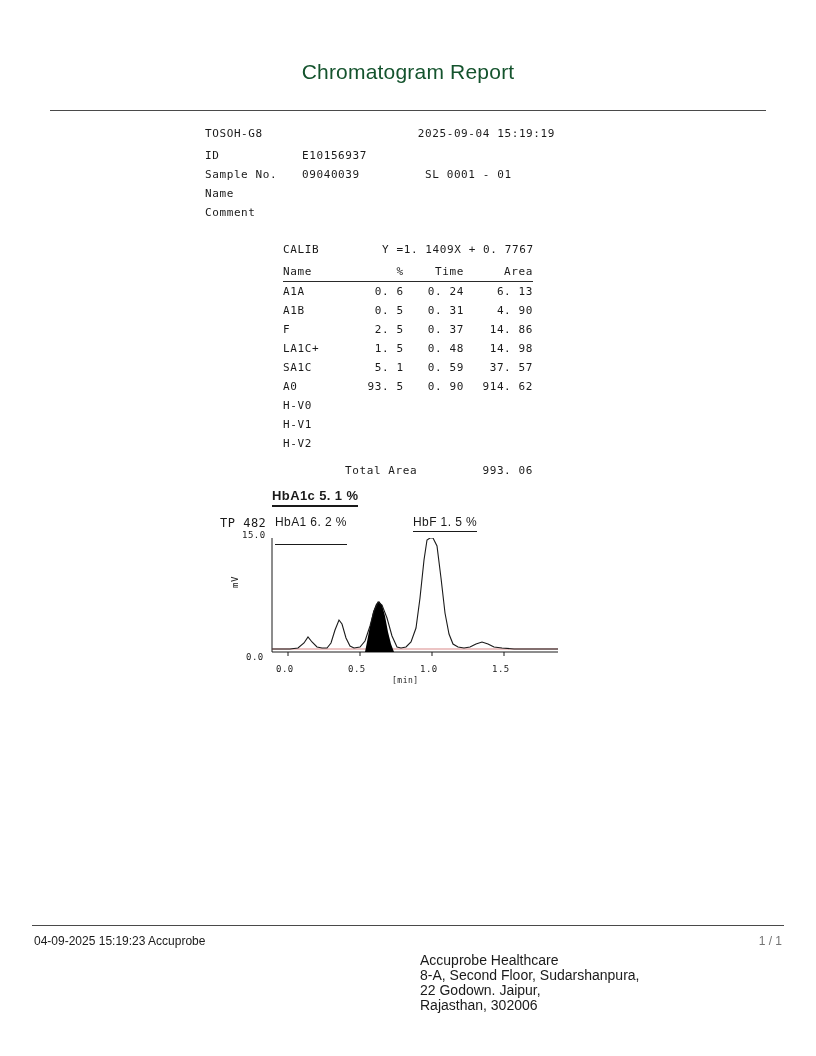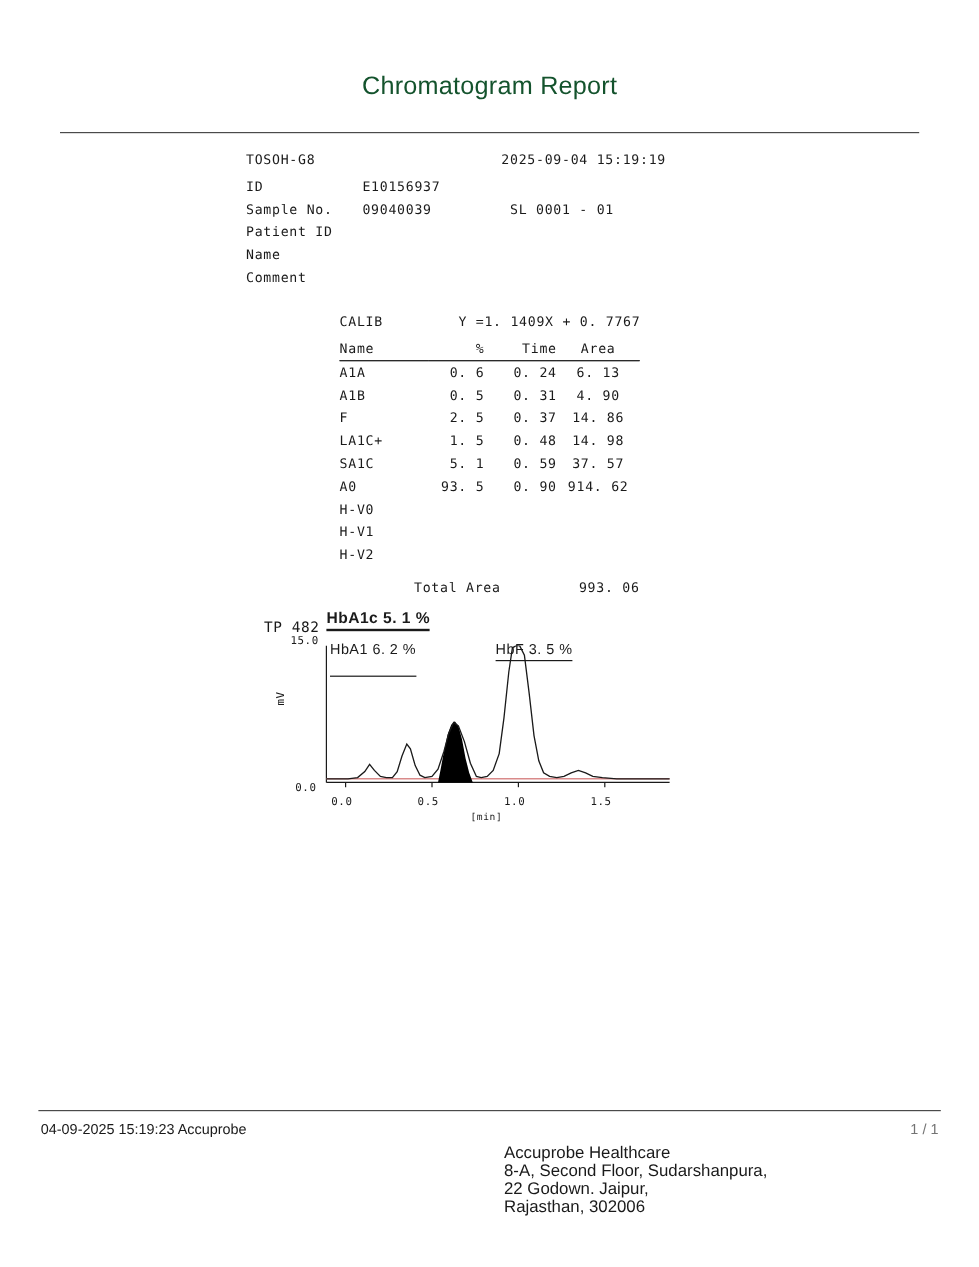--- a/index.html
+++ b/index.html
@@ -80,21 +80,21 @@
     font-size: 11px;
     font-weight: normal;
     letter-spacing: 0.6px;
     padding: 0;
     height: 19px;
     line-height: 19px;
   }
   .tbl th.c-name, .tbl td.c-name { text-align: left; width: 80px; }
   .tbl th.c-pct,  .tbl td.c-pct  { text-align: right; width: 50px; }
   .tbl th.c-time, .tbl td.c-time { text-align: right; width: 65px; }
-  .tbl th.c-area, .tbl td.c-area { text-align: center; width: 75px; }
+  .tbl th.c-area, .tbl td.c-area { text-align: right; width: 75px; }
   .tbl thead th { border-bottom: 1px solid #2a2a2a; }
 
   .total-row {
     position: relative;
     height: 19px;
     margin-top: 10px;
     width: 250px;
   }
   .total-label { position: absolute; left: 62px; top: 0; }
   .total-val { position: absolute; right: 0; top: 0; }
@@ -224,24 +224,20 @@
     <div class="idline">
       <span class="idlabel">ID</span>
       <span class="idval1">E10156937</span>
     </div>
     <div class="idline">
       <span class="idlabel">Sample No.</span>
       <span class="idval1">09040039</span>
       <span class="idval2">SL 0001 - 01</span>
     </div>
     <div class="idline">
-      <span class="idlabel">Patient ID</span>
-      <span class="idval1"></span>
-    </div>
-    <div class="idline">
       <span class="idlabel">Name</span>
       <span class="idval1"></span>
     </div>
     <div class="idline">
       <span class="idlabel">Comment</span>
       <span class="idval1"></span>
     </div>
   </div>
 
   <div class="results">
@@ -319,21 +315,21 @@
     </table>
 
     <div class="total-row">
       <span class="total-label">Total Area</span>
       <span class="total-val">993. 06</span>
     </div>
 
     <div class="summary">
       <span class="hba1c">HbA1c 5. 1 %</span>
       <span class="hba1">HbA1 6. 2 %</span>
-      <span class="hbf">HbF 3. 5 %</span>
+      <span class="hbf">HbF 1. 5 %</span>
     </div>
 
   </div>
 </div>
 
 <div class="chart-wrap">
   <span class="tp-label">TP  482</span>
   <span class="y-top">15.0</span>
   <span class="y-bot">0.0</span>
   <span class="y-axis-title">mV</span>

